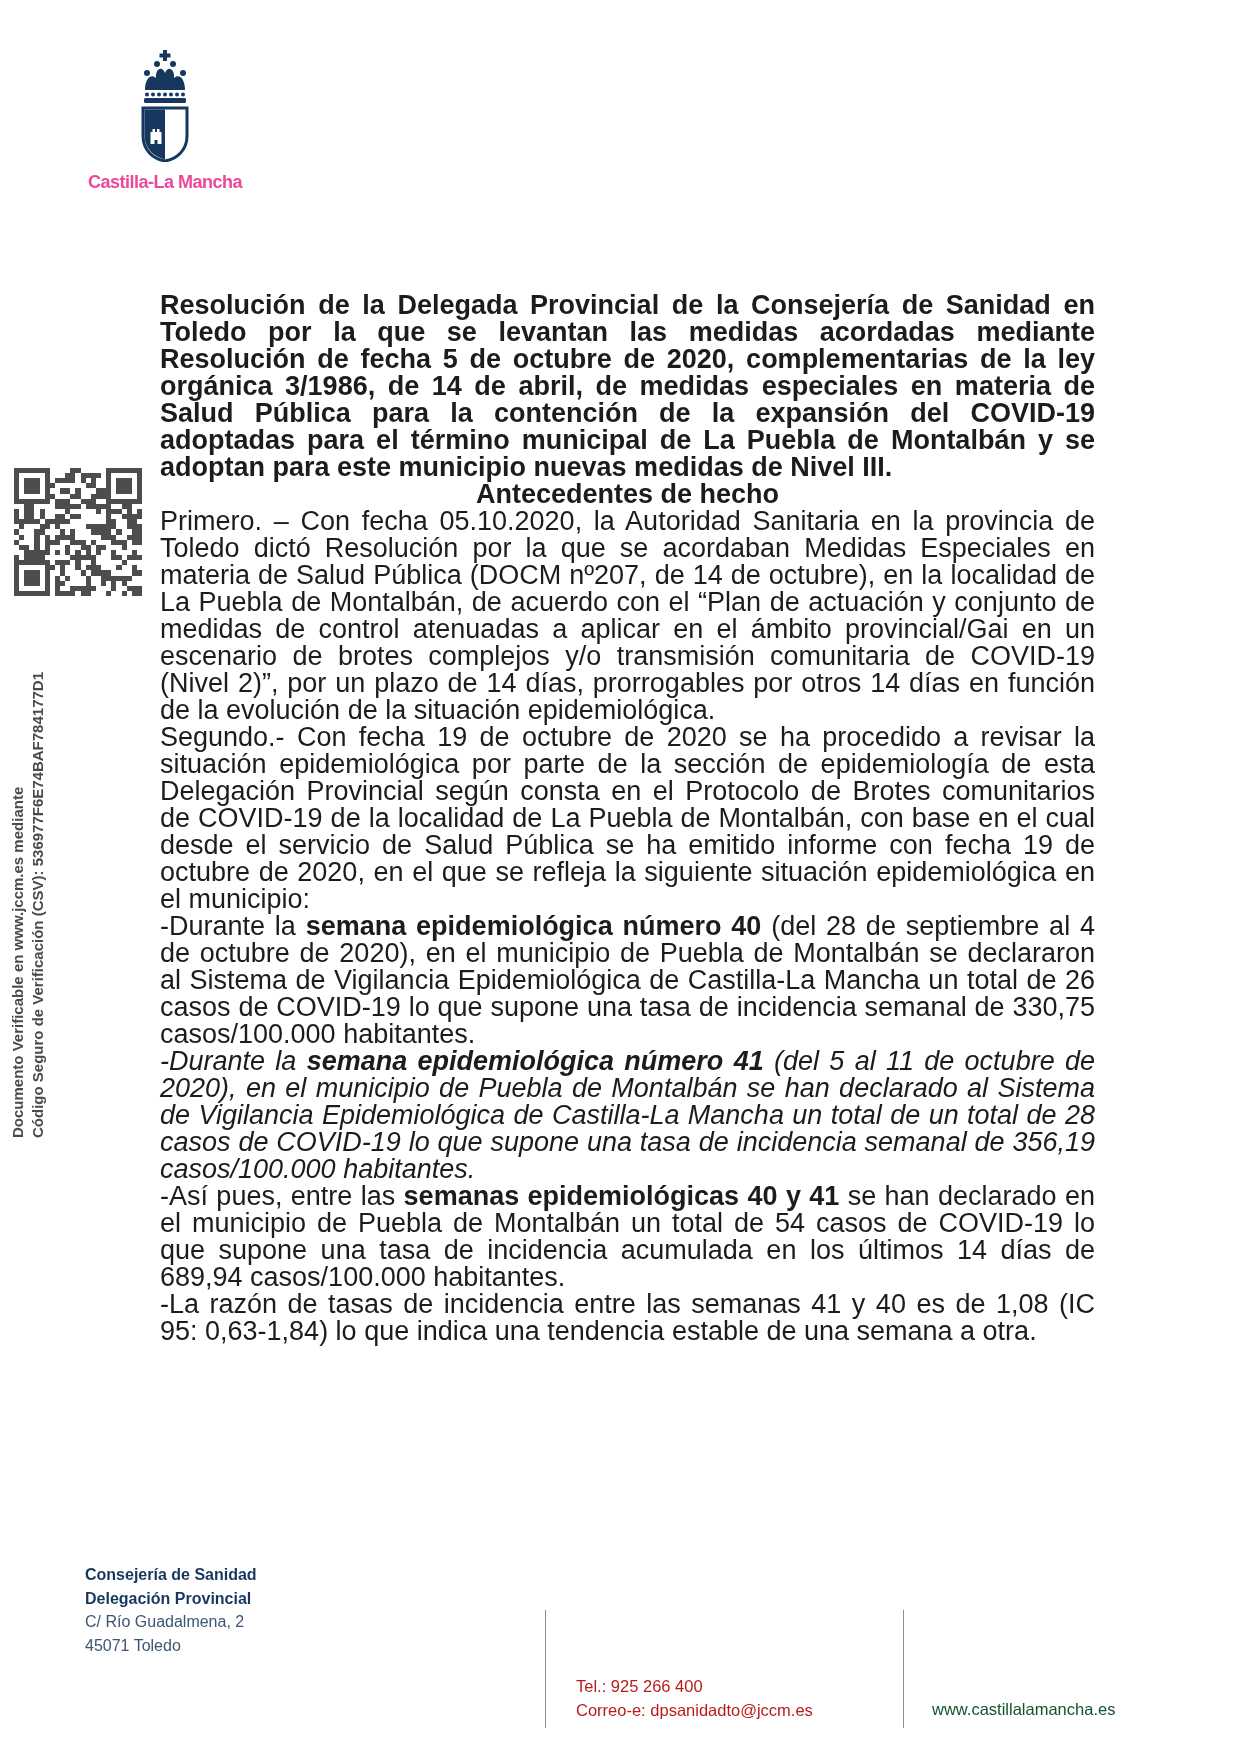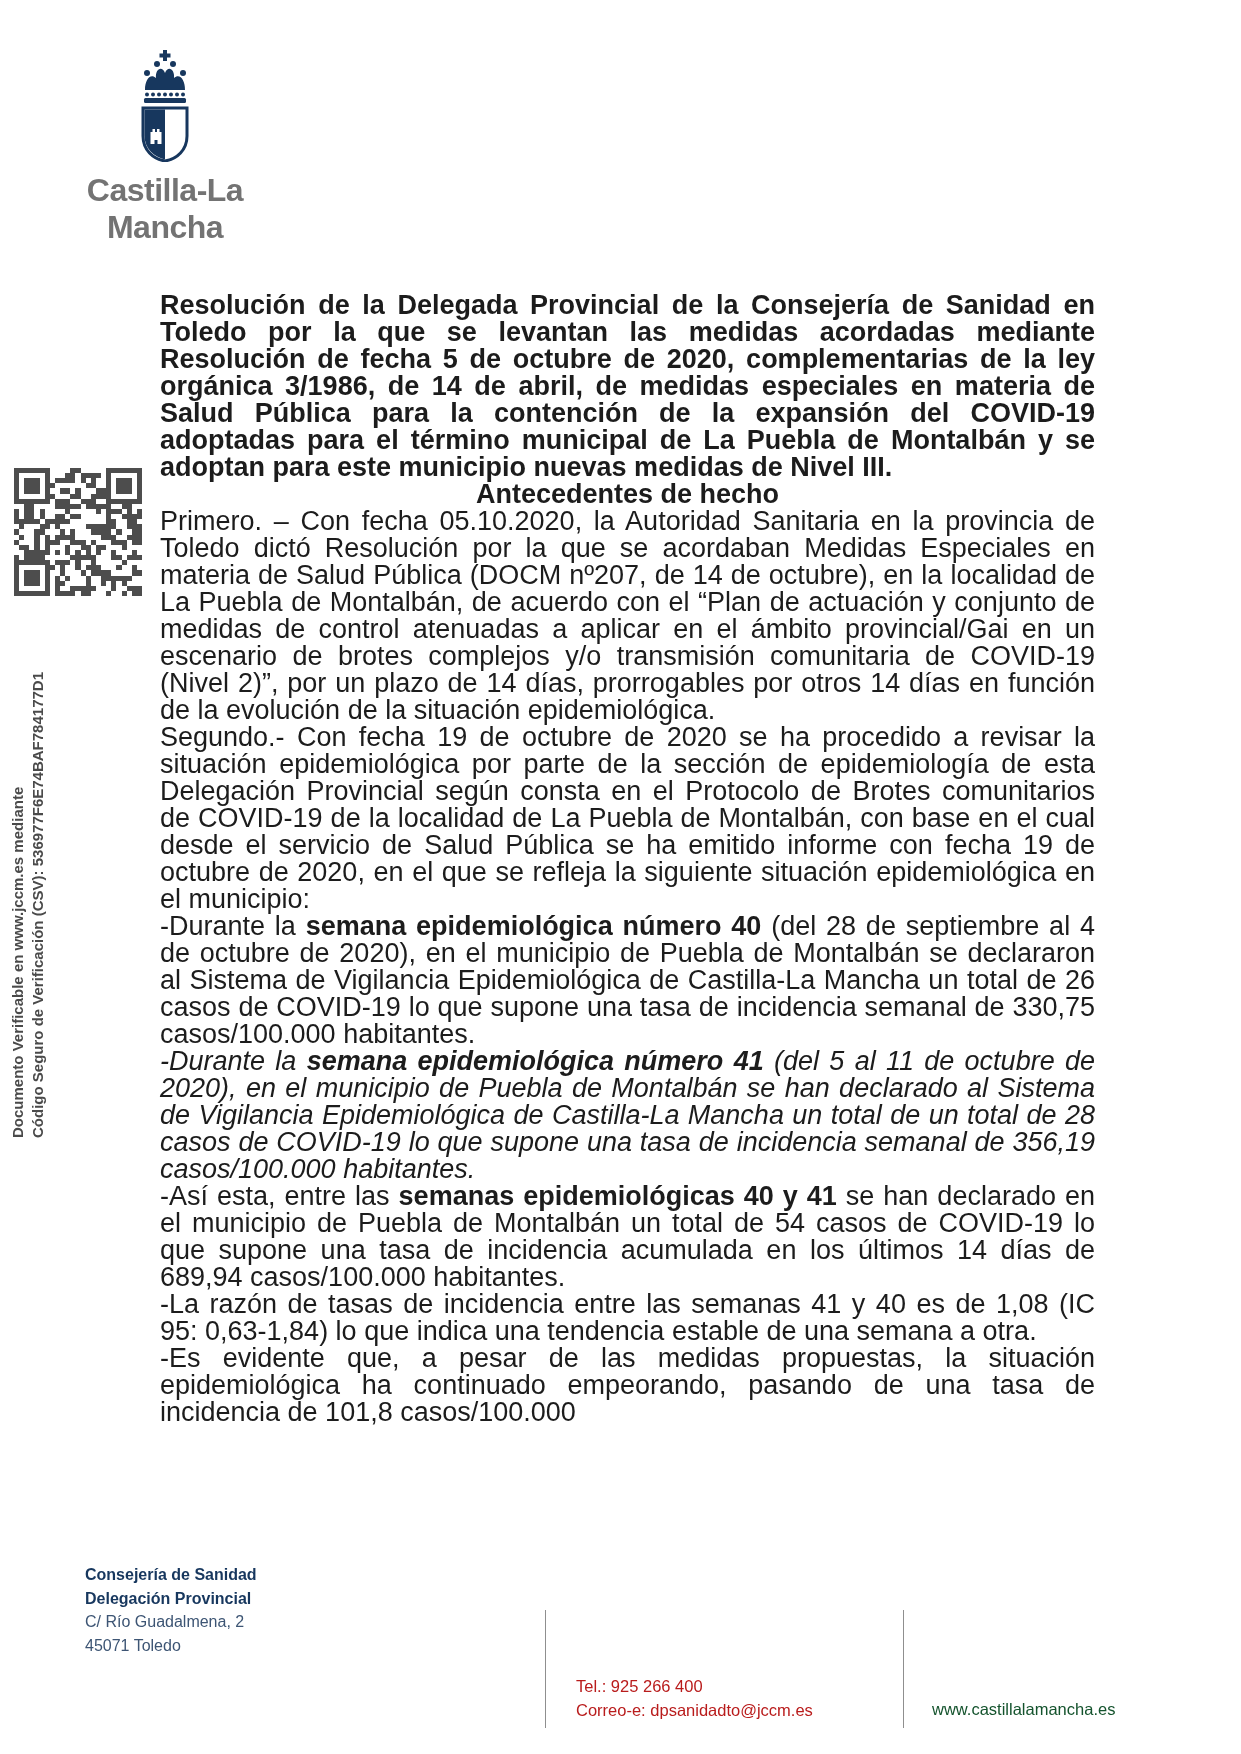--- a/index.html
+++ b/index.html
@@ -11,24 +11,24 @@
     overflow:hidden;
     font-family:"Liberation Sans", sans-serif;
     color:#1c1c1c;
   }
   
   .logo{position:absolute;left:35px;top:50px;width:260px;}
   .logo-icon{display:block;margin:0 auto;}
   .logo-wordmark{
     margin-top:10px;
     text-align:center;
-    font-size:32px;
+    font-size:18px;
     font-weight:bold;
     letter-spacing:-0.5px;
-    color:#737373;
+    color:#ec4899;
   }
   
   .qr{position:absolute;left:14px;top:468px;width:128px;height:128px;}
   .csv-text{
     position:absolute;
     left:8px;
     top:598px;
     height:540px;
     writing-mode:vertical-rl;
     transform:rotate(180deg);
@@ -466,25 +466,24 @@
     <p class="section-heading">Antecedentes de hecho</p>
 
     <p class="p-primero">Primero. – Con fecha 05.10.2020, la Autoridad Sanitaria en la provincia de Toledo dictó Resolución por la que se acordaban Medidas Especiales en materia de Salud Pública (DOCM nº207, de 14 de octubre), en la localidad de La Puebla de Montalbán, de acuerdo con el “Plan de actuación y conjunto de medidas de control atenuadas a aplicar en el ámbito provincial/Gai en un escenario de brotes complejos y/o transmisión comunitaria de COVID-19 (Nivel 2)”, por un plazo de 14 días, prorrogables por otros 14 días en función de la evolución de la situación epidemiológica.</p>
 
     <p class="p-segundo">Segundo.- Con fecha 19 de octubre de 2020 se ha procedido a revisar la situación epidemiológica por parte de la sección de epidemiología de esta Delegación Provincial según consta en el Protocolo de Brotes comunitarios de COVID-19 de la localidad de La Puebla de Montalbán, con base en el cual desde el servicio de Salud Pública se ha emitido informe con fecha 19 de octubre de 2020, en el que se refleja la siguiente situación epidemiológica en el municipio:</p>
 
     <p class="p-b40"><span>-Durante la </span><strong>semana epidemiológica número 40</strong><span> (del 28 de septiembre al 4 de octubre de 2020), en el municipio de Puebla de Montalbán se declararon al Sistema de Vigilancia Epidemiológica de Castilla-La Mancha un total de 26 casos de COVID-19 lo que supone una tasa de incidencia semanal de 330,75 casos/100.000 habitantes.</span></p>
 
     <p class="p-b41"><span>-Durante la </span><strong>semana epidemiológica número 41</strong><span> (del 5 al 11 de octubre de 2020), en el municipio de Puebla de Montalbán se han declarado al Sistema de Vigilancia Epidemiológica de Castilla-La Mancha un total de un total de 28 casos de COVID-19 lo que supone una tasa de incidencia semanal de 356,19 casos/100.000 habitantes.</span></p>
 
-    <p class="p-asi"><span>-Así esta, entre las </span><strong>semanas epidemiológicas 40 y 41</strong><span> se han declarado en el municipio de Puebla de Montalbán un total de 54 casos de COVID-19 lo que supone una tasa de incidencia acumulada en los últimos 14 días de 689,94 casos/100.000 habitantes.</span></p>
+    <p class="p-asi"><span>-Así pues, entre las </span><strong>semanas epidemiológicas 40 y 41</strong><span> se han declarado en el municipio de Puebla de Montalbán un total de 54 casos de COVID-19 lo que supone una tasa de incidencia acumulada en los últimos 14 días de 689,94 casos/100.000 habitantes.</span></p>
 
     <p class="p-razon">-La razón de tasas de incidencia entre las semanas 41 y 40 es de 1,08 (IC 95: 0,63-1,84) lo que indica una tendencia estable de una semana a otra.</p>
 
-    <p class="p-evidente">-Es evidente que, a pesar de las medidas propuestas, la situación epidemiológica ha continuado empeorando, pasando de una tasa de incidencia de 101,8 casos/100.000</p>
   </div>
 
   <div class="footer-org">
     <div class="b">Consejería de Sanidad</div>
     <div class="b">Delegación Provincial</div>
     <div>C/ Río Guadalmena, 2</div>
     <div>45071 Toledo</div>
   </div>
 
   <div class="footer-divider fd1"></div>

